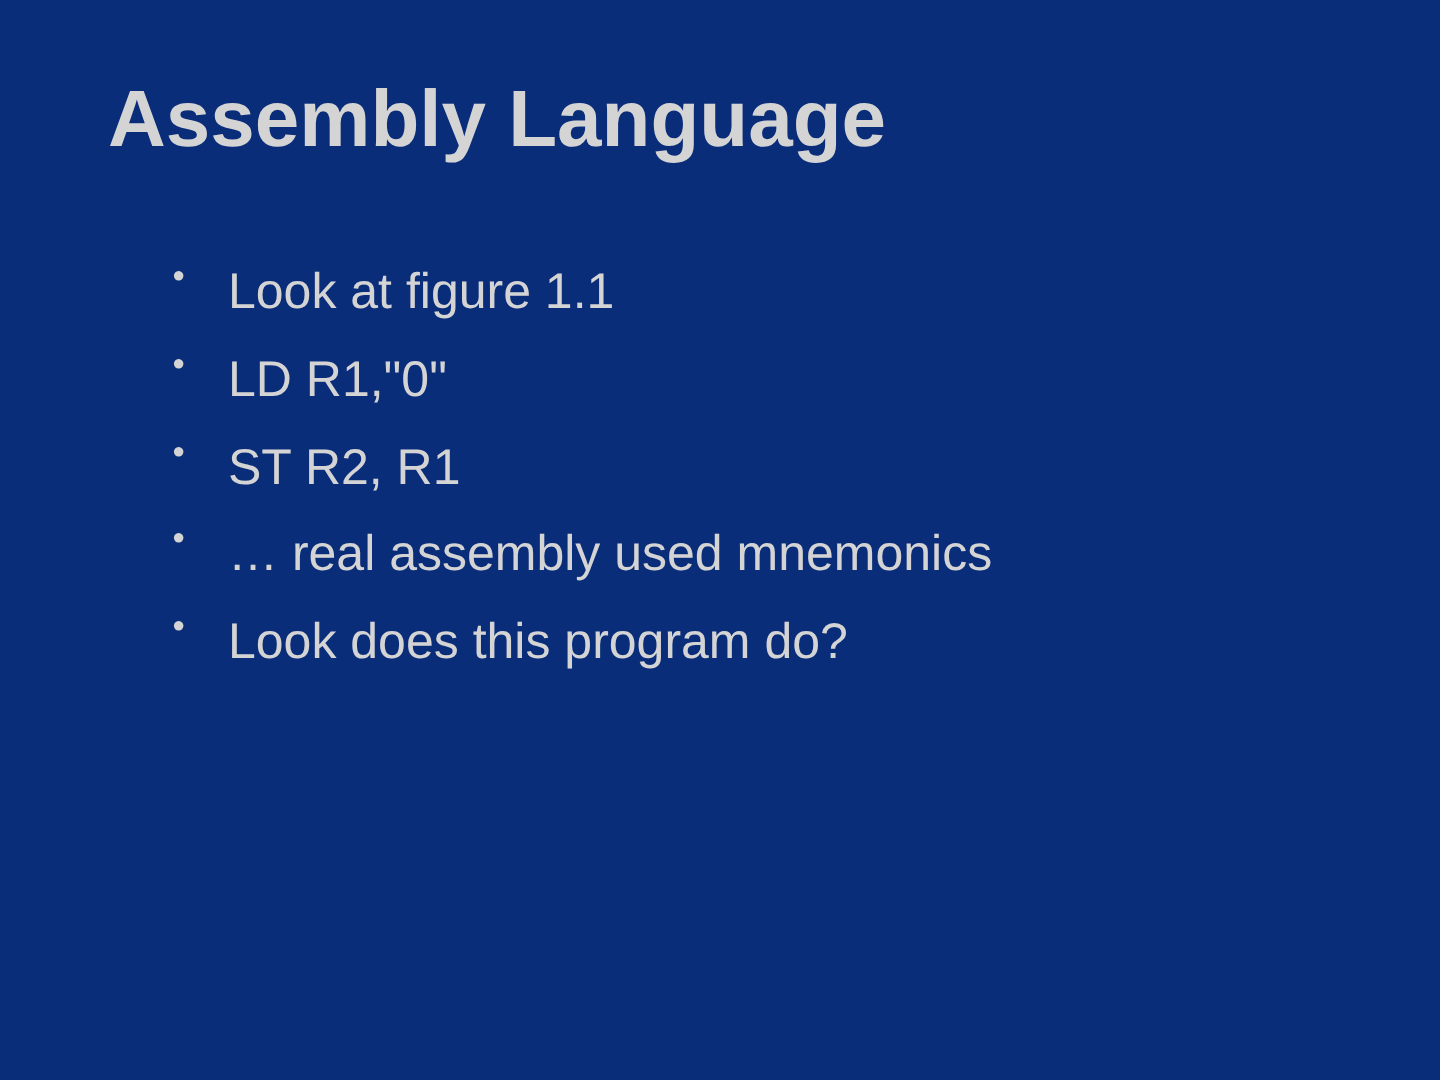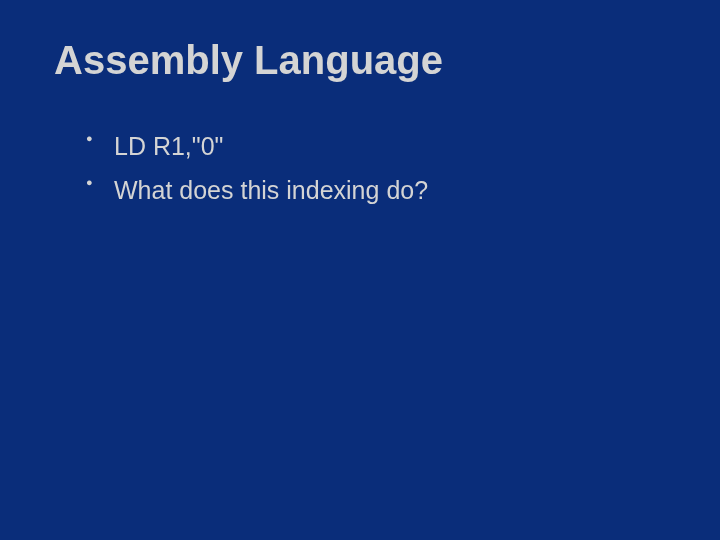--- a/index.html
+++ b/index.html
@@ -45,16 +45,19 @@
       font-size: 11px;
       color: #d4d4d4;
     }
   </style>
 </head>
 <body>
 
 <div class="slide">
   <h1 class="title">Assembly Language</h1>
   <ul class="bullet-list">
+    <li class="bullet-item">Look at figure 1.1</li>
     <li class="bullet-item">LD   R1,"0"</li>
-    <li class="bullet-item">What does this indexing do?</li>
+    <li class="bullet-item">ST    R2, R1</li>
+    <li class="bullet-item">…  real assembly used mnemonics</li>
+    <li class="bullet-item">Look does this program do?</li>
   </ul>
 </div>
 
 </body></html>

